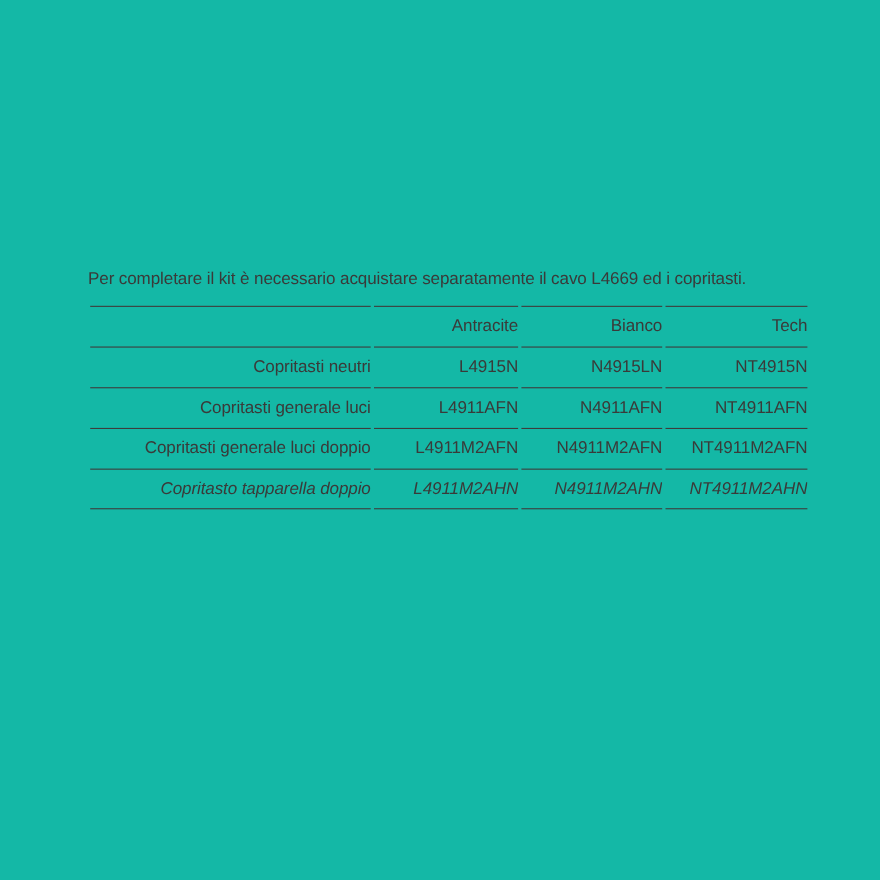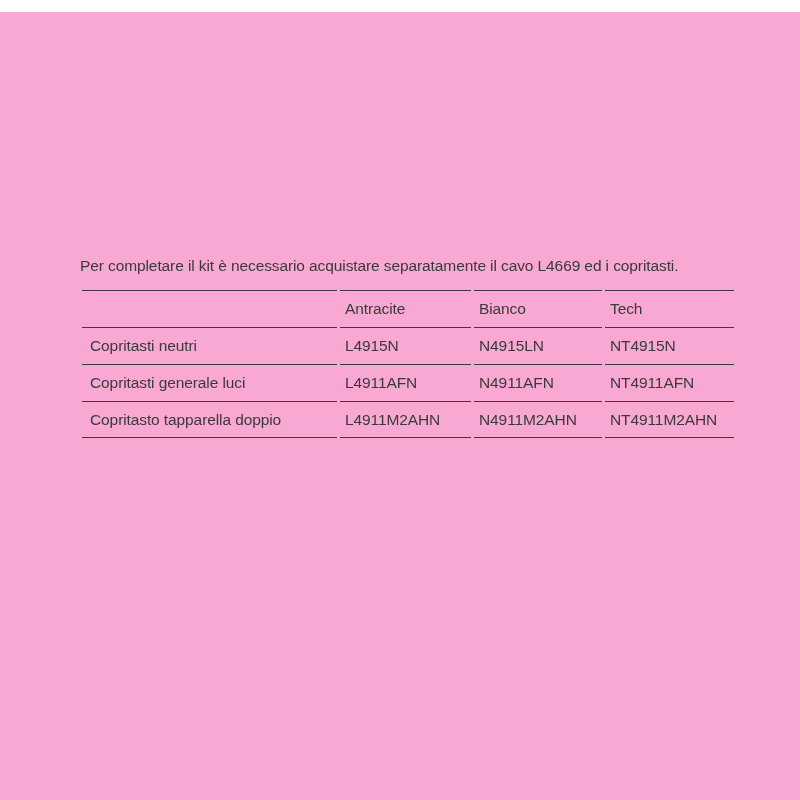--- a/index.html
+++ b/index.html
@@ -11,22 +11,21 @@
     position: relative;
     width: 800px;
     height: 800px;
     overflow: hidden;
     font-family: "Liberation Sans", sans-serif;
     color: #3a3a39;
   }
   .page {
     position: absolute;
     inset: 0;
-    background: #f9a8d4;
-    margin-top: 12px;
+    background: #14b8a6;
   }
   .intro {
     position: absolute;
     left: 80px;
     top: 244px;
     margin: 0;
     width: 680px;
     font-size: 15.5px;
     line-height: 20px;
     letter-spacing: -0.1px;
@@ -40,35 +39,36 @@
     border-collapse: separate;
     border-spacing: 3px 0;
     table-layout: fixed;
   }
   .product-table th,
   .product-table td {
     box-sizing: border-box;
     height: 37px;
     border-top: 1.5px solid #3d3d3c;
     vertical-align: middle;
-    text-align: left;
+    text-align: right;
     font-size: 15.5px;
     font-weight: 400;
     letter-spacing: -0.1px;
     padding: 0 0 0 5px;
     white-space: nowrap;
     overflow: hidden;
     color: #3a3a39;
   }
   .product-table .c0 { width: 255px; padding-left: 8px; }
   .product-table .c1 { width: 131px; }
   .product-table .c2 { width: 128px; }
   .product-table .c3 { width: 129px; }
   .product-table tbody tr:last-child td {
     border-bottom: 1.5px solid #3d3d3c;
+    font-style: italic;
   }
 </style>
 </head>
 <body>
 
 <div class="page">
 
   <p class="intro">Per completare il kit è necessario acquistare separatamente il cavo L4669 ed i copritasti.</p>
 
   <table class="product-table">
@@ -87,20 +87,26 @@
           <td class="c2">N4915LN</td>
           <td class="c3">NT4915N</td>
         </tr>
         <tr>
           <td class="c0">Copritasti generale luci</td>
           <td class="c1">L4911AFN</td>
           <td class="c2">N4911AFN</td>
           <td class="c3">NT4911AFN</td>
         </tr>
         <tr>
+          <td class="c0">Copritasti generale luci doppio</td>
+          <td class="c1">L4911M2AFN</td>
+          <td class="c2">N4911M2AFN</td>
+          <td class="c3">NT4911M2AFN</td>
+        </tr>
+        <tr>
           <td class="c0">Copritasto tapparella doppio</td>
           <td class="c1">L4911M2AHN</td>
           <td class="c2">N4911M2AHN</td>
           <td class="c3">NT4911M2AHN</td>
         </tr>
       </tbody>
   </table>
 
 </div>
 

